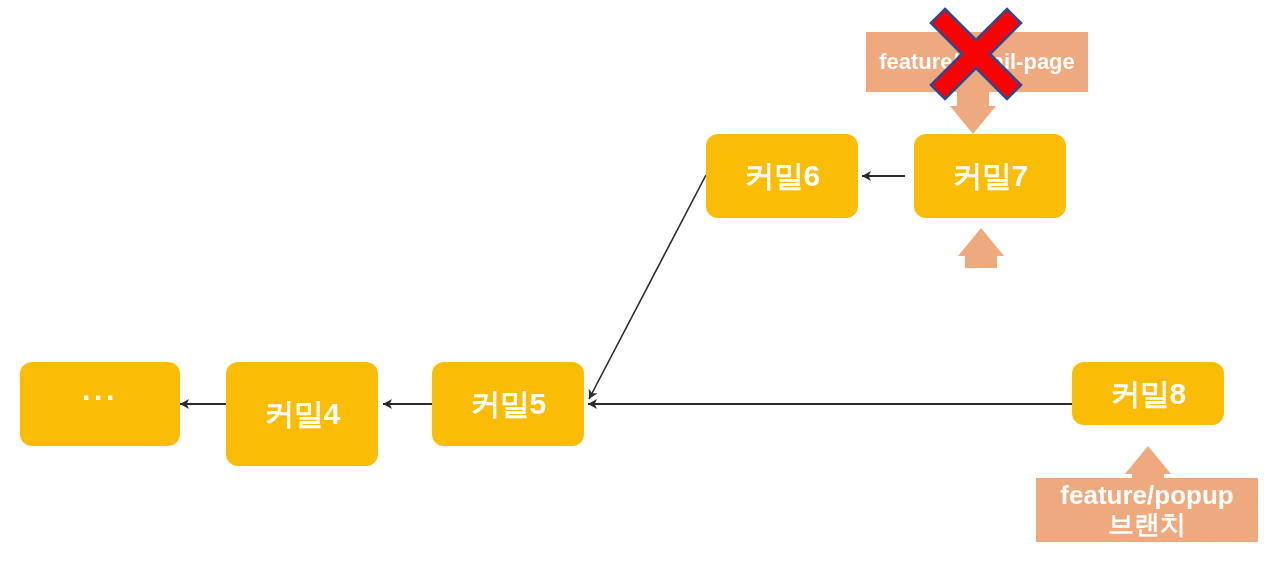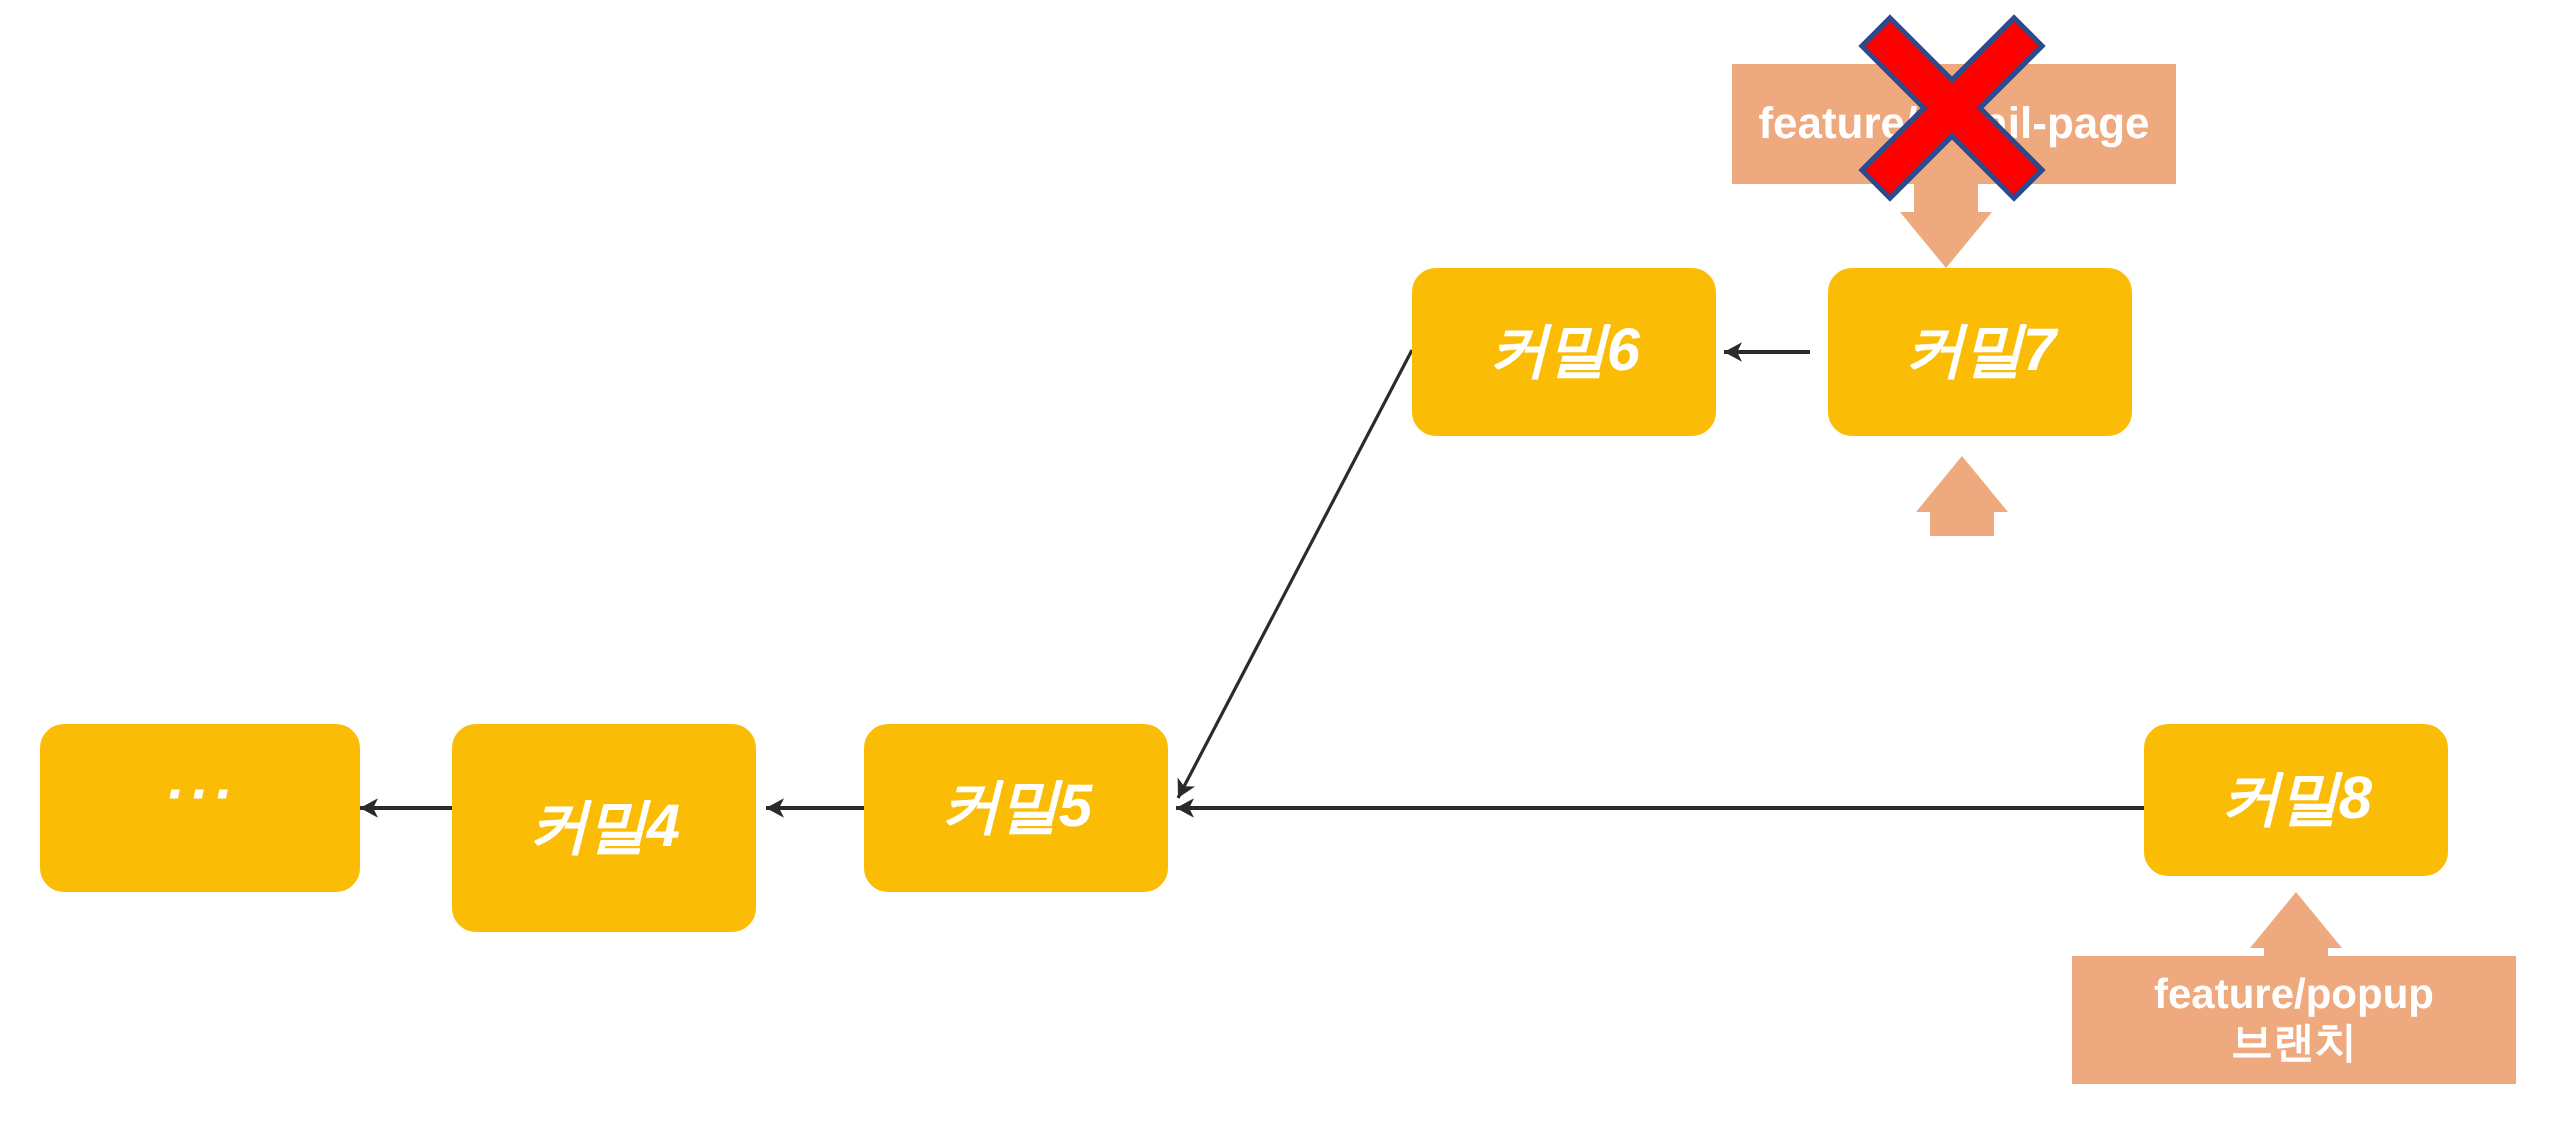--- a/index.html
+++ b/index.html
@@ -42,21 +42,20 @@
     color: #ffffff;
     font-weight: bold;
     letter-spacing: -0.5px;
     z-index: 4;
   }
   .commit .commit-label {
     font-size: 30px;
     line-height: 1;
     color: #ffffff;
     font-weight: bold;
-    font-style: italic;
   }
   .commit.ellipsis .commit-label {
     font-size: 30px;
     letter-spacing: 2px;
     position: relative;
     top: -6px;
   }
 
   
   .branch-tag {
@@ -72,21 +71,21 @@
     z-index: 3;
   }
   .branch-tag .tag-text {
     font-size: 22px;
     line-height: 1.12;
     color: #ffffff;
     font-weight: bold;
     padding: 0 6px;
   }
   .branch-tag.two-line .tag-text {
-    font-size: 21px;
+    font-size: 26px;
   }
 
   
   .peach-arrow {
     position: absolute;
     width: 0;
     height: 0;
     z-index: 3;
   }
   .peach-arrow.up {
@@ -147,21 +146,21 @@
   </div>
 
   <div class="commit" style="left:706px; top:134px; width:152px; height:84px;">
     <span class="commit-label">커밀6</span>
   </div>
 
   <div class="commit" style="left:914px; top:134px; width:152px; height:84px;">
     <span class="commit-label">커밀7</span>
   </div>
 
-  <div class="commit" style="left:1072px; top:362px; width:152px; height:76px;justify-content:center;">
+  <div class="commit" style="left:1072px; top:362px; width:152px; height:63px;justify-content:center;">
     <span class="commit-label">커밀8</span>
   </div>
 
   <div class="branch-tag" style="left:866px; top:32px; width:222px; height:60px;">
     <span class="tag-text">feature/detail-page</span>
   </div>
 
   <div class="peach-stem" style="left:957px; top:92px; width:32px; height:14px;"></div>
   <div class="peach-arrow down" style="left:950px; top:106px;"></div>
 

